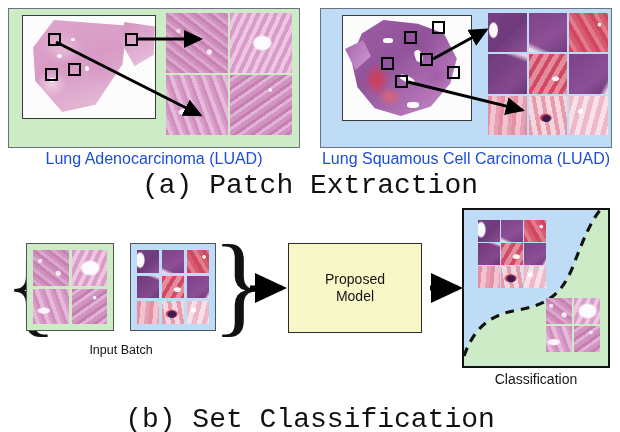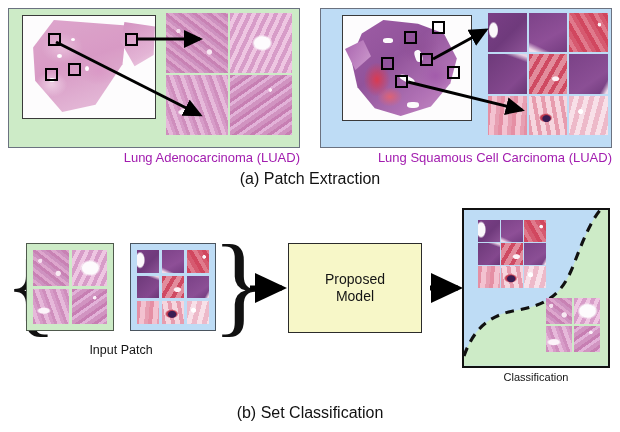--- a/index.html
+++ b/index.html
@@ -19,23 +19,23 @@
   .panel {
     position: absolute;
     box-sizing: border-box;
     border: 1.5px solid #6b7280;
   }
   .panel-luad { left: 8px;  top: 8px;  width: 292px; height: 140px; background: #cdebc7; }
   .panel-lusc { left: 320px; top: 8px; width: 292px; height: 140px; background: #bedcf5; }
 
   .panel-caption {
     position: absolute;
-    text-align: right;
-    font-size: 13px;
-    color: #a21caf;
+    text-align: center;
+    font-size: 16px;
+    color: #1d4ed8;
     white-space: nowrap;
   }
   .cap-luad { left: 8px;  top: 150px; width: 292px; }
   .cap-lusc { left: 320px; top: 150px; width: 292px; }
 
   
   .wsi {
     position: absolute;
     box-sizing: border-box;
     border: 1px solid #3a3a3a;
@@ -158,22 +158,22 @@
                   grid-template-columns: repeat(3, 1fr); grid-template-rows: repeat(3, 1fr); }
 
   
   .arrow-svg { position: absolute; overflow: visible; pointer-events: none; }
 
   
   .sub-caption {
     position: absolute;
     width: 620px;
     text-align: center;
-    font-family: Liberation Sans, sans-serif;
-    font-size: 16px;
+    font-family: Liberation Mono, monospace;
+    font-size: 28px;
     color: #111111;
   }
   .cap-a { left: 0; top: 170px; }
   .cap-b { left: 0; top: 404px; }
 
   
   .brace {
     position: absolute;
     font-family: "Liberation Serif", serif;
     color: #111111;
@@ -228,21 +228,21 @@
     display: grid;
     gap: 1.5px;
   }
   .cls-grid-lusc { left: 14px;  top: 10px;  width: 68px; height: 68px;
                    grid-template-columns: repeat(3,1fr); grid-template-rows: repeat(3,1fr); }
   .cls-grid-luad { left: 82px;  top: 88px;  width: 54px; height: 54px;
                    grid-template-columns: 1fr 1fr; grid-template-rows: 1fr 1fr; }
 
   .label-classification {
     position: absolute; left: 452px; top: 371px; width: 168px;
-    text-align: center; font-size: 11px; color: #141414;
+    text-align: center; font-size: 14px; color: #141414;
   }
 </style>
 </head>
 <body>
 
 <div class="panel panel-luad"></div>
 
 <div class="wsi wsi-luad">
   <div class="tissue luad-main"></div>
   <div class="tissue luad-frag"></div>
@@ -329,21 +329,21 @@
   <div class="patch q-d"></div>
   <div class="patch q-e"></div>
   <div class="patch q-f"></div>
   <div class="patch q-g"></div>
   <div class="patch q-h"></div>
   <div class="patch q-i"></div>
 </div>
 
 <div class="brace" style="left:212px; top:228px; font-size:112px;">}</div>
 
-<div class="label-input-batch">Input Patch</div>
+<div class="label-input-batch">Input Batch</div>
 
 <svg class="arrow-svg" style="left:0;top:200px;width:620px;height:200px;">
   <line x1="250" y1="88" x2="282" y2="88" stroke="#000000" stroke-width="5" marker-end="url(#ah)"></line>
 </svg>
 
 <div class="model-box">Proposed
 Model</div>
 
 <svg class="arrow-svg" style="left:0;top:200px;width:620px;height:200px;">
   <line x1="430" y1="88" x2="458" y2="88" stroke="#000000" stroke-width="5" marker-end="url(#ah)"></line>

